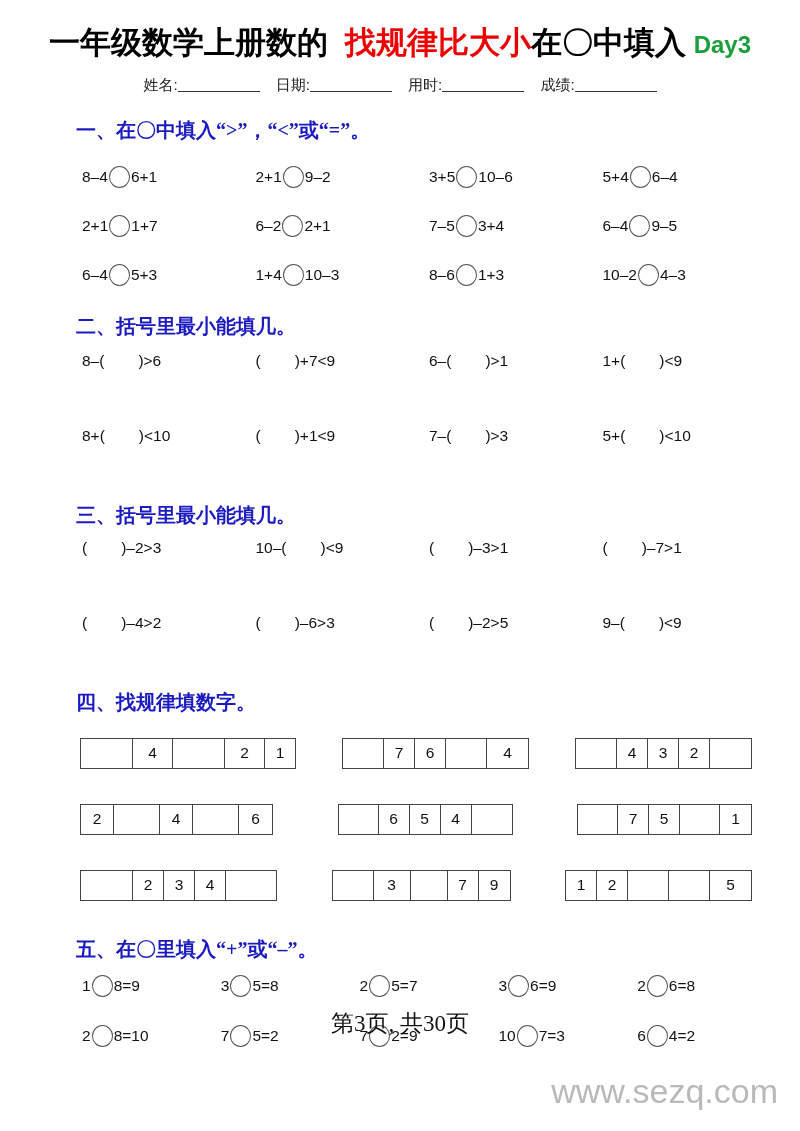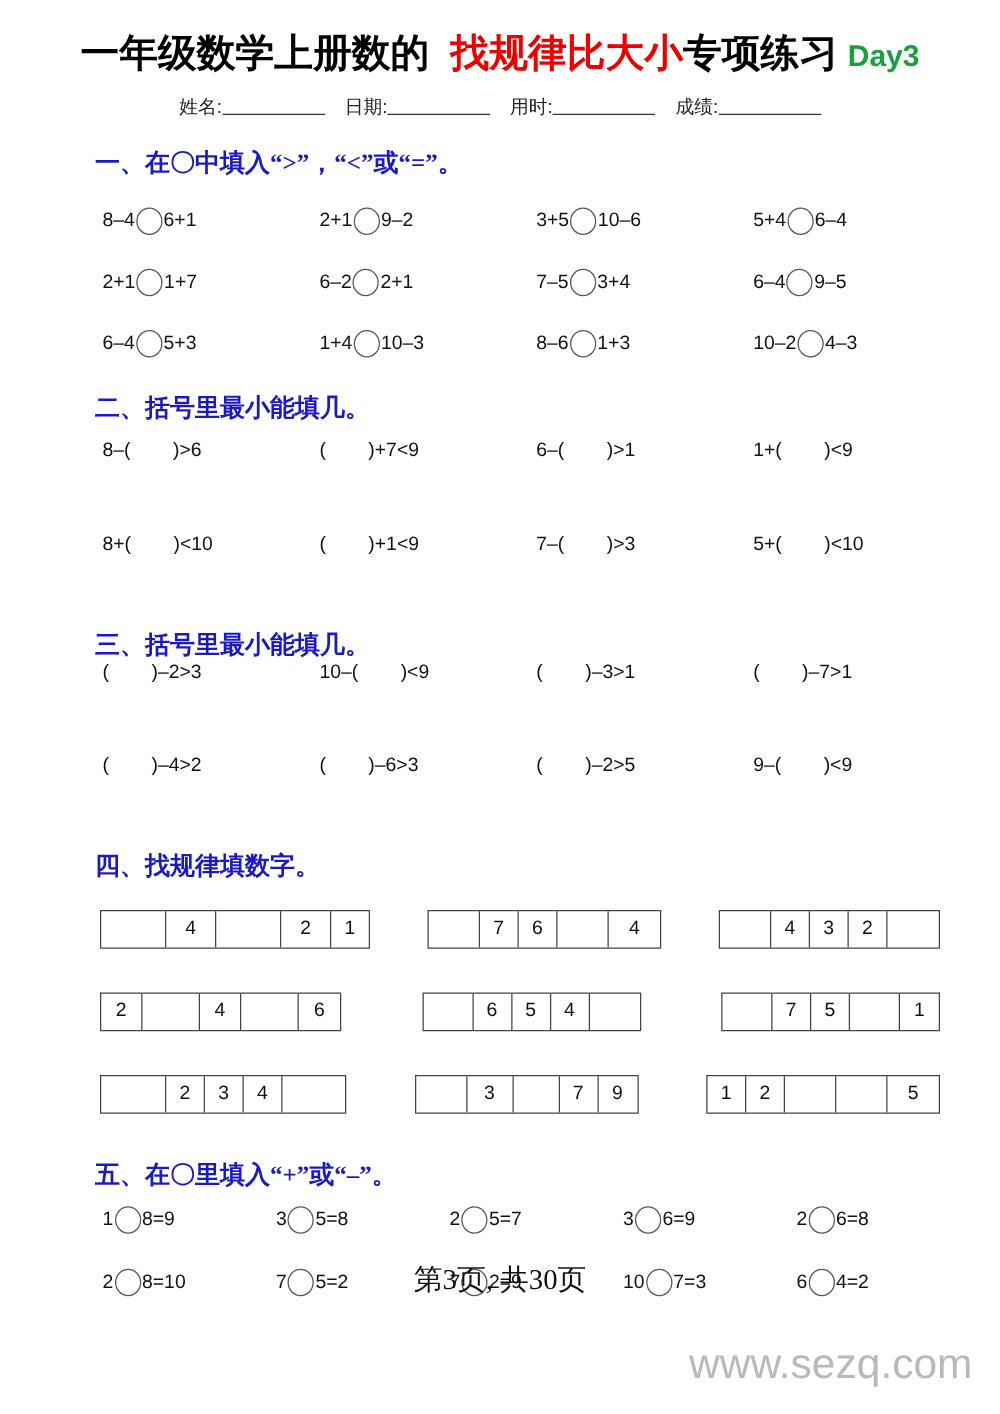--- a/index.html
+++ b/index.html
@@ -146,21 +146,21 @@
     letter-spacing: 0px;
     user-select: none;
   }
 </style>
 </head>
 <body>
 
 <div class="page">
 
   <div class="title">
-    <span class="seg-black">一年级数学上册数的</span><span class="seg-red">找规律比大小</span><span class="seg-black">专项练习</span> <span class="seg-green">Day3</span>
+    <span class="seg-black">一年级数学上册数的</span><span class="seg-red">找规律比大小</span><span class="seg-black">在〇中填入</span> <span class="seg-green">Day3</span>
   </div>
 
   <div class="info-line">
     <span class="field"><span>姓名:</span><span class="blank"></span></span>
     <span class="field"><span>日期:</span><span class="blank"></span></span>
     <span class="field"><span>用时:</span><span class="blank"></span></span>
     <span class="field"><span>成绩:</span><span class="blank"></span></span>
   </div>
 
   <div id="sections-root">
@@ -269,21 +269,21 @@
           <span>7–(</span>
           <span class="paren-gap"></span>
           <span>)&gt;3</span>
         </div>
         <div class="cell">
           <span>5+(</span>
           <span class="paren-gap"></span>
           <span>)&lt;10</span>
         </div>
       </div>
-      <div class="sec-head" style="margin-top: 18px; ">三、括号里最小能填几。</div>
+      <div class="sec-head" style="margin-top: 18px; margin-bottom: 10px;">三、括号里最小能填几。</div>
       <div class="prob-row cols4" style="margin-bottom: 57px;">
         <div class="cell">
           <span>(</span>
           <span class="paren-gap"></span>
           <span>)–2&gt;3</span>
         </div>
         <div class="cell">
           <span>10–(</span>
           <span class="paren-gap"></span>
           <span>)&lt;9</span>

